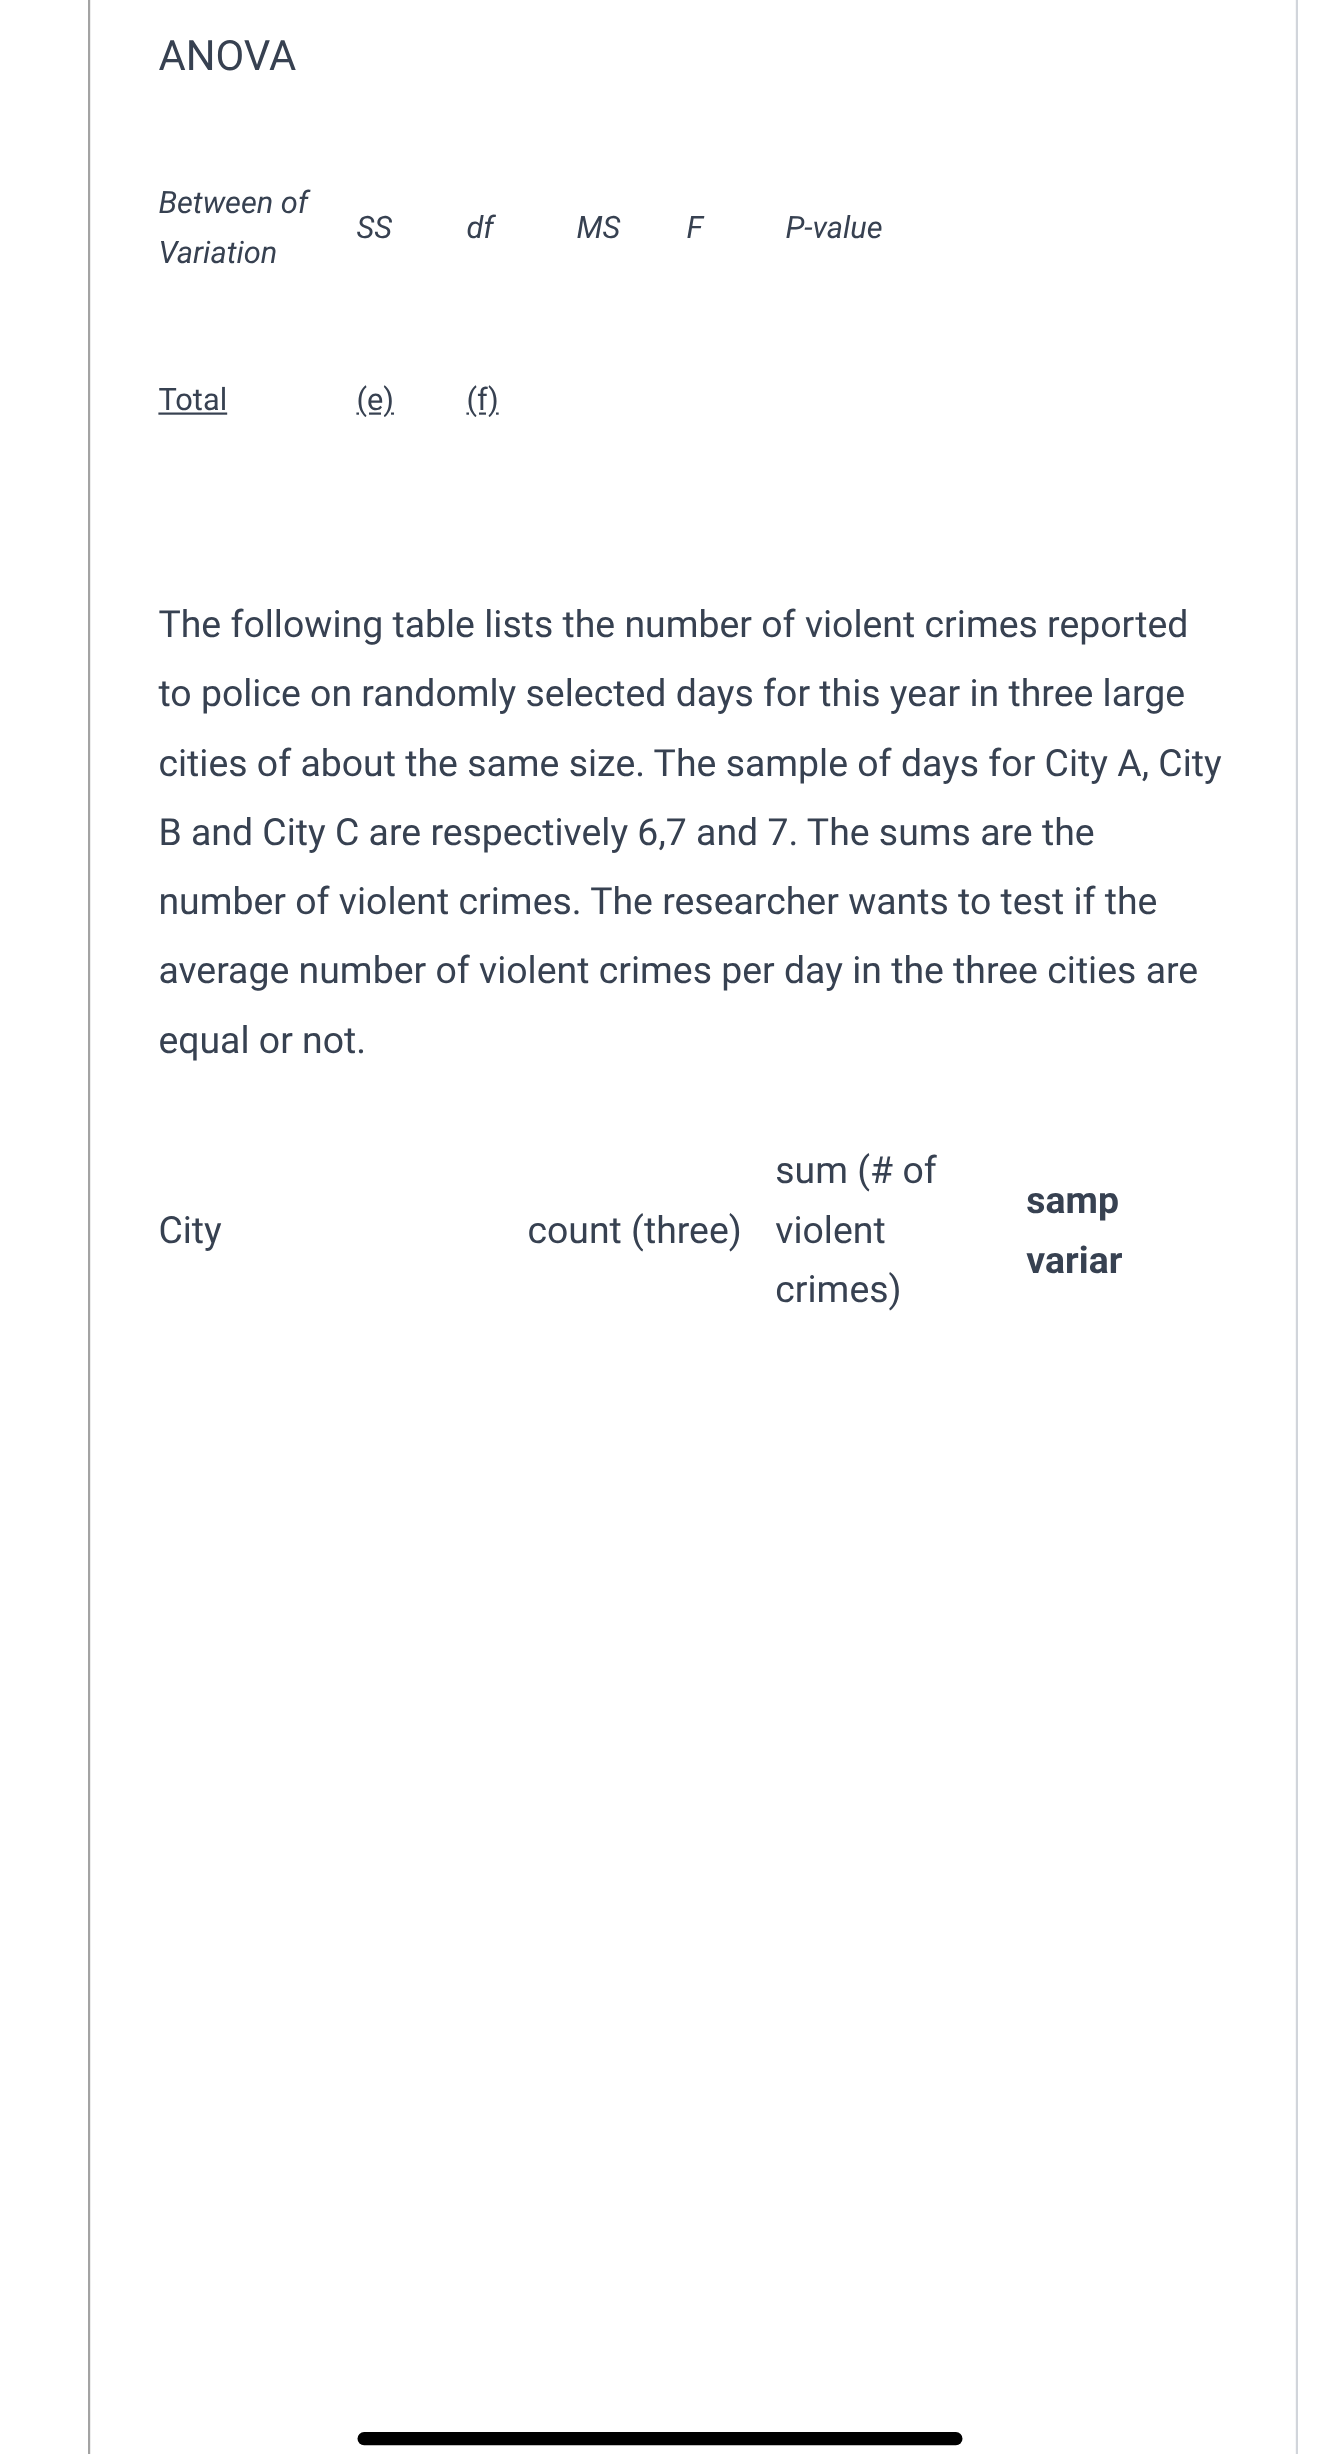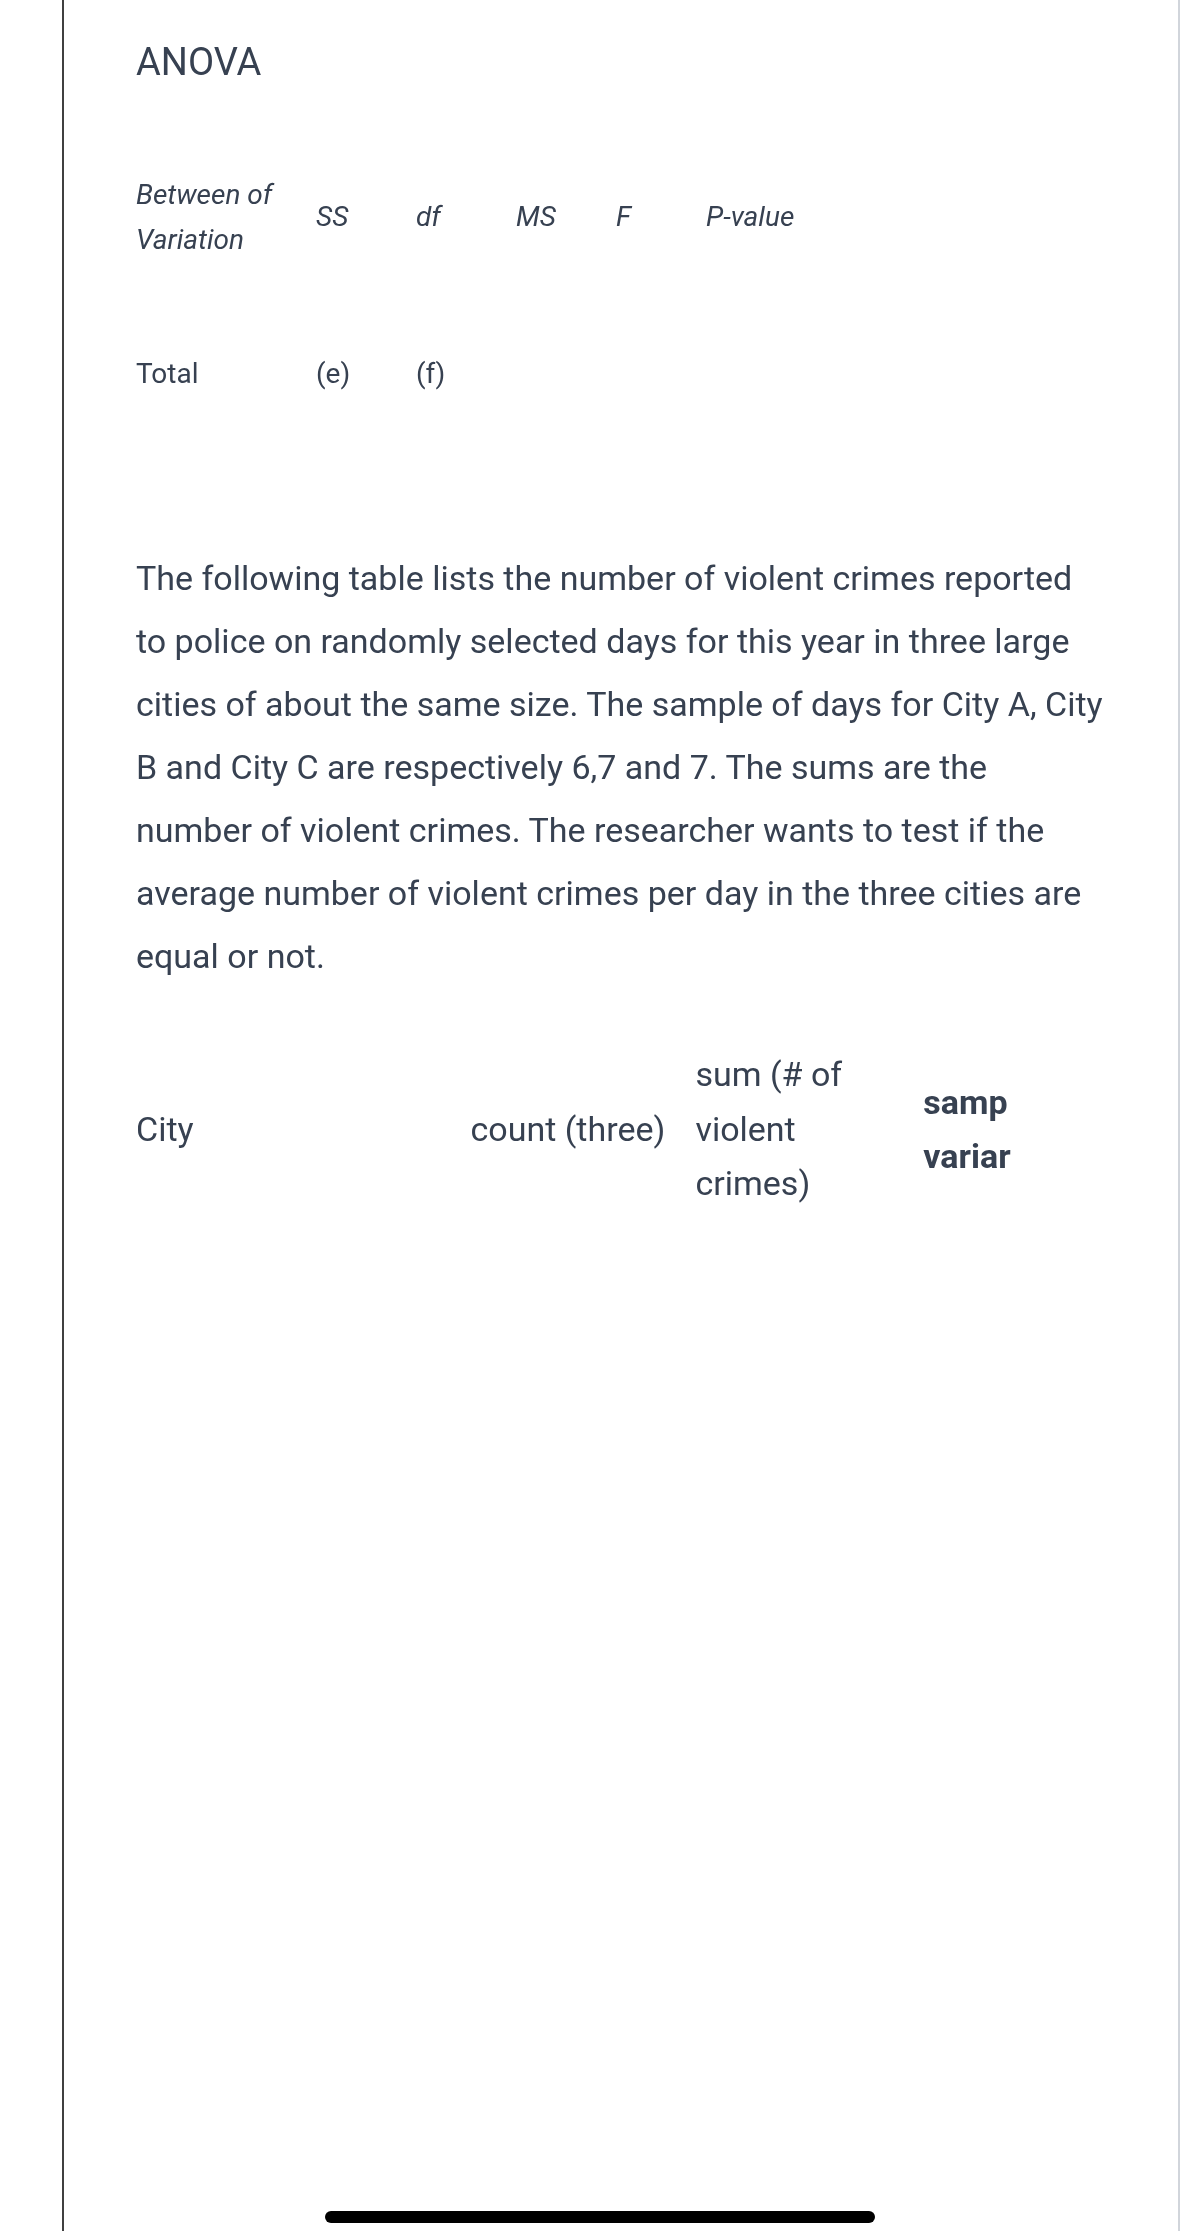--- a/index.html
+++ b/index.html
@@ -10,25 +10,25 @@
     body {
       font-family: -apple-system, BlinkMacSystemFont, "Segoe UI", Roboto, "Helvetica Neue", Arial, sans-serif;
       background: #ffffff;
       color: #374151;
       font-size: 28px;
       line-height: 1.6;
       width: 1200px;
       min-height: 2231px;
     }
     .outer-container {
-      border-left: 2px solid #404040;
+      border-left: 2px solid #a3a3a3;
       border-right: 2px solid #d1d5db;
-      margin-left: 62px;
+      margin-left: 80px;
       margin-right: 20px;
-      padding: 12px;
+      padding: 2px;
       min-height: 2231px;
     }
     .content {
       padding: 20px 60px 40px 60px;
     }
     .anova-title {
       font-size: 38px;
       font-weight: 400;
       color: #374151;
       margin-bottom: 60px;
@@ -66,20 +66,21 @@
     }
     .anova-table .col-p {
       width: 120px;
     }
     .anova-table tbody tr td {
       padding-top: 30px;
       padding-bottom: 30px;
     }
     .anova-table .total-row td {
       padding-top: 60px;
+      text-decoration: underline;
     }
     .paragraph {
       font-size: 34px;
       line-height: 1.85;
       color: #374151;
       margin-bottom: 50px;
     }
     .data-table {
       border-collapse: collapse;
       width: 100%;

